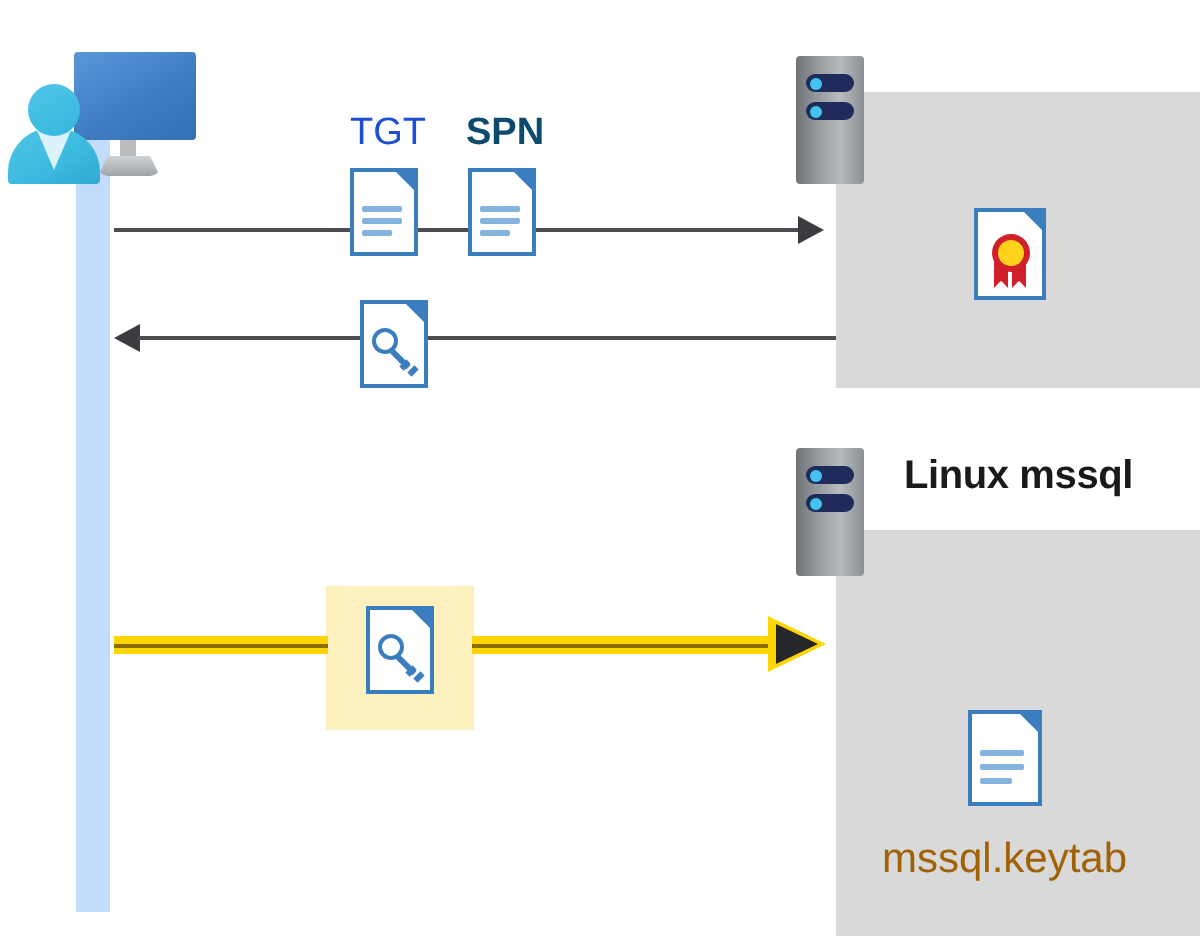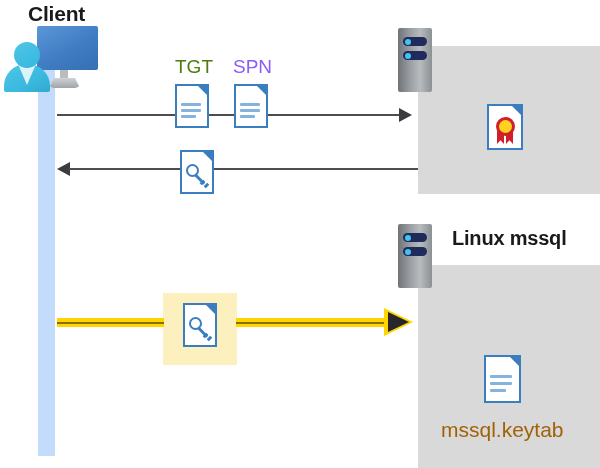--- a/index.html
+++ b/index.html
@@ -38,28 +38,28 @@
   }
   #linux-title {
     left: 452px; top: 225px;
     font-size: 20px;
     line-height: 26px;
     width: 145px;
   }
   #tgt-label {
     left: 175px; top: 56px;
     font-size: 19px;
-    color: #4d7c0f;
+    color: #1d4ed8;
     font-weight: normal;
   }
   #spn-label {
     left: 233px; top: 56px;
     font-size: 19px;
-    color: #8b5cf6;
-    font-weight: normal;
+    color: #0c4a6e;
+    font-weight: bold;
   }
   #keytab-label {
     left: 441px; top: 418px;
     font-size: 21px;
     color: #a16207;
     font-weight: normal;
     white-space: nowrap;
   }
 
   
@@ -360,21 +360,20 @@
   <div class="abs" id="lifeline"></div>
 
   <div class="abs" id="client-pc">
     <div class="monitor-screen"></div>
     <div class="monitor-neck"></div>
     <div class="monitor-base"></div>
     <div class="person-body"></div>
     <div class="person-collar"></div>
     <div class="person-head"></div>
   </div>
-  <div class="abs title-bold" id="client-title">Client</div>
 
   <div class="abs rack" id="dc-rack">
     <div class="slot s1">
         <div class="led"></div>
       </div>
     <div class="slot s2">
         <div class="led"></div>
       </div>
   </div>
 

